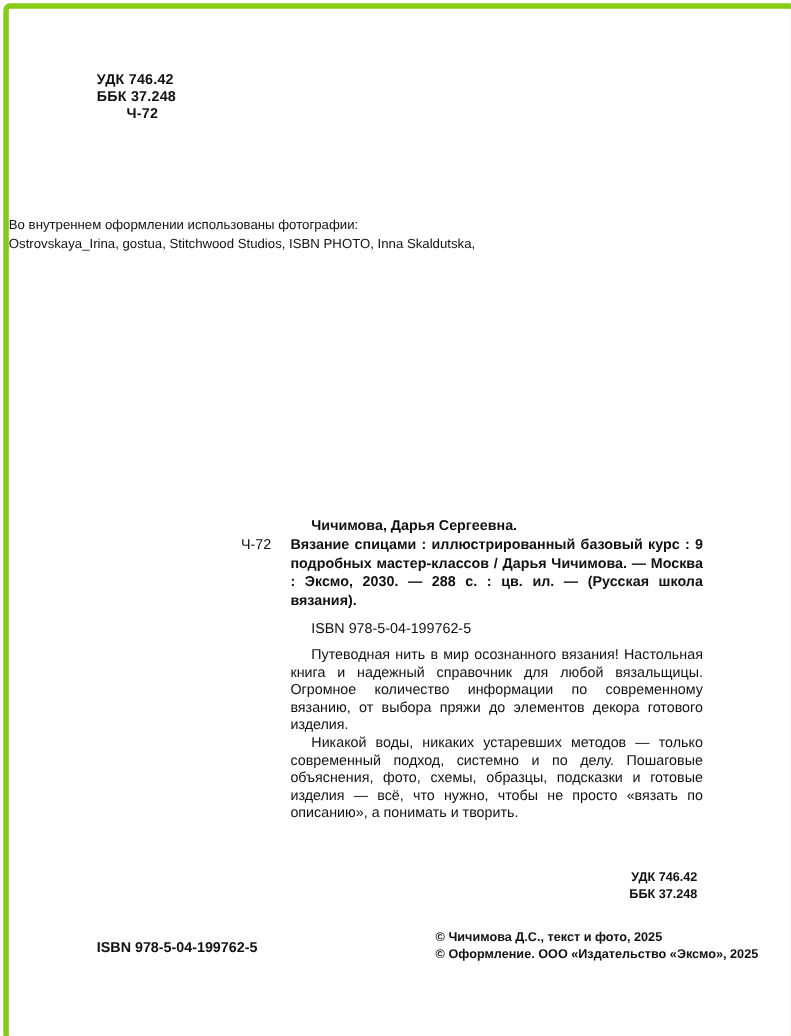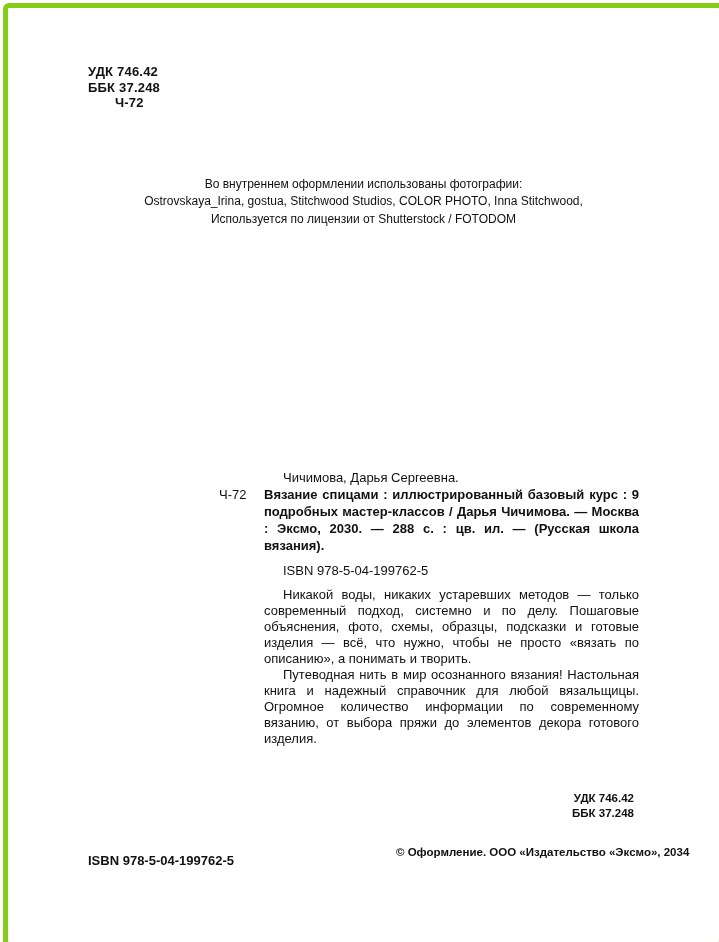--- a/index.html
+++ b/index.html
@@ -31,44 +31,44 @@
       font-weight: 700;
       line-height: 15.5px;
       letter-spacing: 0.2px;
     }
     .top-codes .author-sign { padding-left: 27px; }
 
     
     .credits {
       position: absolute;
       left: 0;
-      top: 168px;
+      top: 188px;
       width: 100%;
-      text-align: center;
+      text-align: left;
       font-size: 12px;
       line-height: 17.3px;
     }
 
     
     .bib-block {
       position: absolute;
       left: 211px;
       top: 461px;
       width: 420px;
       font-size: 13px;
       line-height: 17px;
     }
     .bib-code {
       position: absolute;
       left: 0;
       top: 17px;
       font-size: 13px;
     }
     .bib-content { margin-left: 45px; }
-    .bib-author { font-weight: 400; text-indent: 19px; }
+    .bib-author { font-weight: 700; text-indent: 19px; }
     .bib-desc {
       font-weight: 700;
       text-align: justify;
       hyphens: auto;
     }
     .bib-isbn { margin-top: 8px; text-indent: 19px; }
 
     .annotation { margin-top: 8px; }
     .annotation p {
       margin: 0;
@@ -112,42 +112,42 @@
 <div class="page">
 
   <div class="top-codes">
     <div>УДК 746.42</div>
     <div>ББК 37.248</div>
     <div class="author-sign">Ч-72</div>
   </div>
 
   <div class="credits">
     <div>Во внутреннем оформлении использованы фотографии:</div>
-    <div>Ostrovskaya_Irina, gostua, Stitchwood Studios, COLOR PHOTO, Inna Stitchwood,</div>
-    <div>Используется по лицензии от Shutterstock / FOTODOM</div>
+    <div>Ostrovskaya_Irina, gostua, Stitchwood Studios, ISBN PHOTO, Inna Skaldutska,</div>
   </div>
 
   <div class="bib-block">
     <div class="bib-code">Ч-72</div>
     <div class="bib-content">
       <div class="bib-author">Чичимова, Дарья Сергеевна.</div>
       <div class="bib-desc">Вязание спицами : иллюстрированный базовый курс : 9 подробных мастер-классов / Дарья Чичимова. — Москва : Эксмо, 2030. — 288 с. : цв. ил. — (Русская школа вязания).</div>
       <div class="bib-isbn">ISBN 978-5-04-199762-5</div>
 
       <div class="annotation">
+        <p>Путеводная нить в мир осознанного вязания! Настольная книга и надежный справочник для любой вязальщицы. Огромное количество информации по современному вязанию, от выбора пряжи до элементов декора готового изделия.</p>
         <p>Никакой воды, никаких устаревших методов — только современный подход, системно и по делу. Пошаговые объяснения, фото, схемы, образцы, подсказки и готовые изделия — всё, что нужно, чтобы не просто «вязать по описанию», а понимать и творить.</p>
-        <p>Путеводная нить в мир осознанного вязания! Настольная книга и надежный справочник для любой вязальщицы. Огромное количество информации по современному вязанию, от выбора пряжи до элементов декора готового изделия.</p>
       </div>
     </div>
   </div>
 
   <div class="bottom-codes">
     <div>УДК 746.42</div>
     <div>ББК 37.248</div>
   </div>
 
   <div class="footer-isbn">ISBN 978-5-04-199762-5</div>
 
   <div class="footer-copyright">
-    <div>© Оформление. ООО «Издательство «Эксмо», 2034</div>
+    <div>© Чичимова Д.С., текст и фото, 2025</div>
+    <div>© Оформление. ООО «Издательство «Эксмо», 2025</div>
   </div>
 
 </div>
 
 </body></html>

